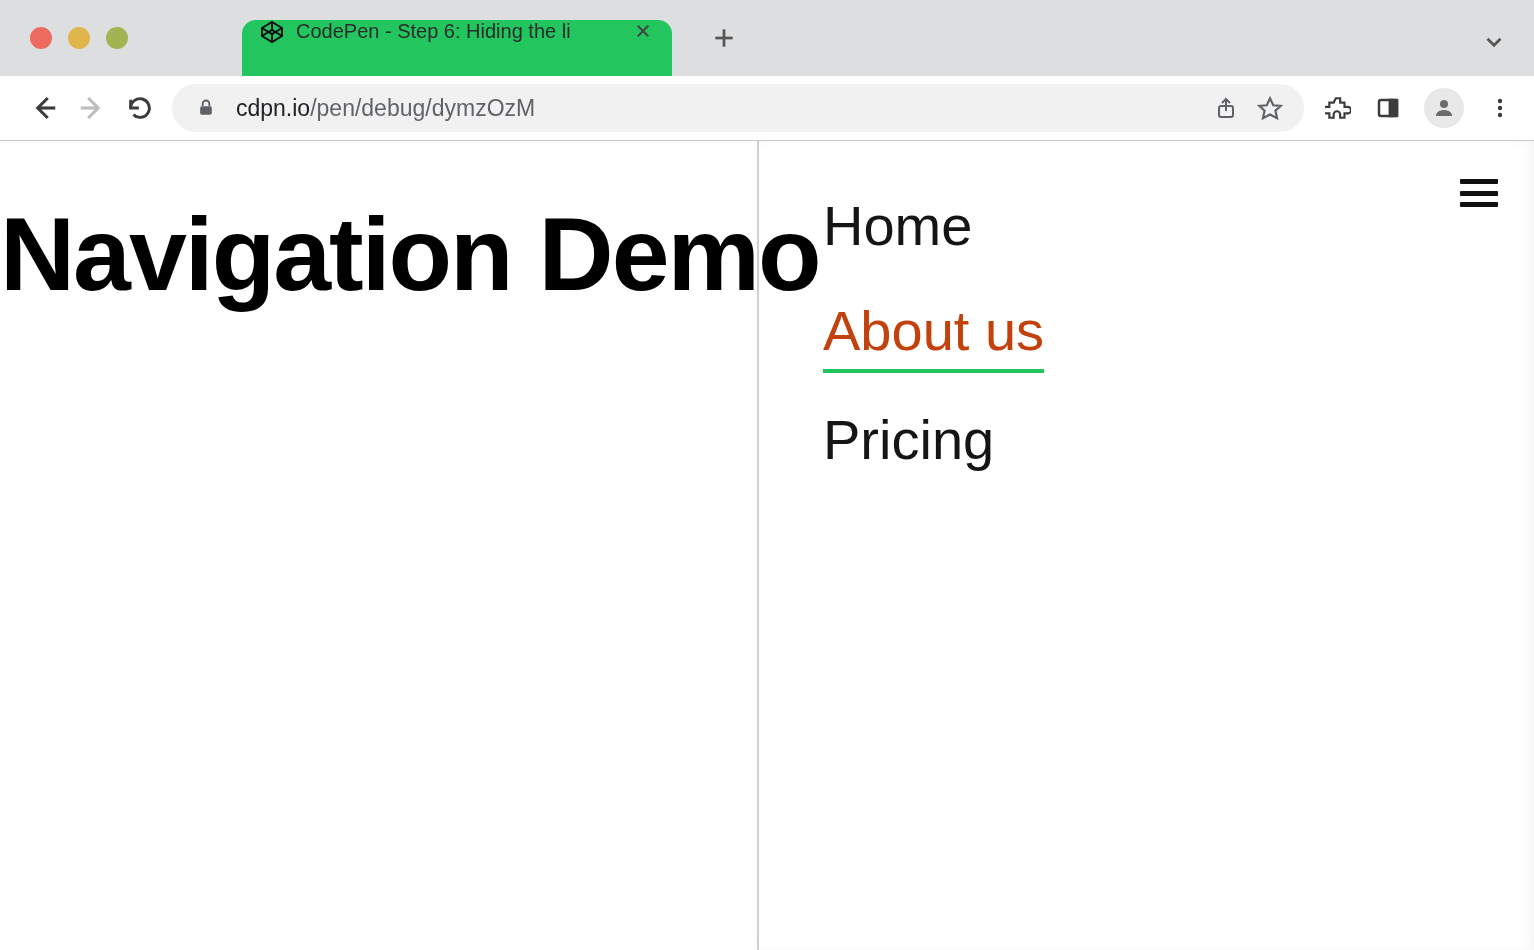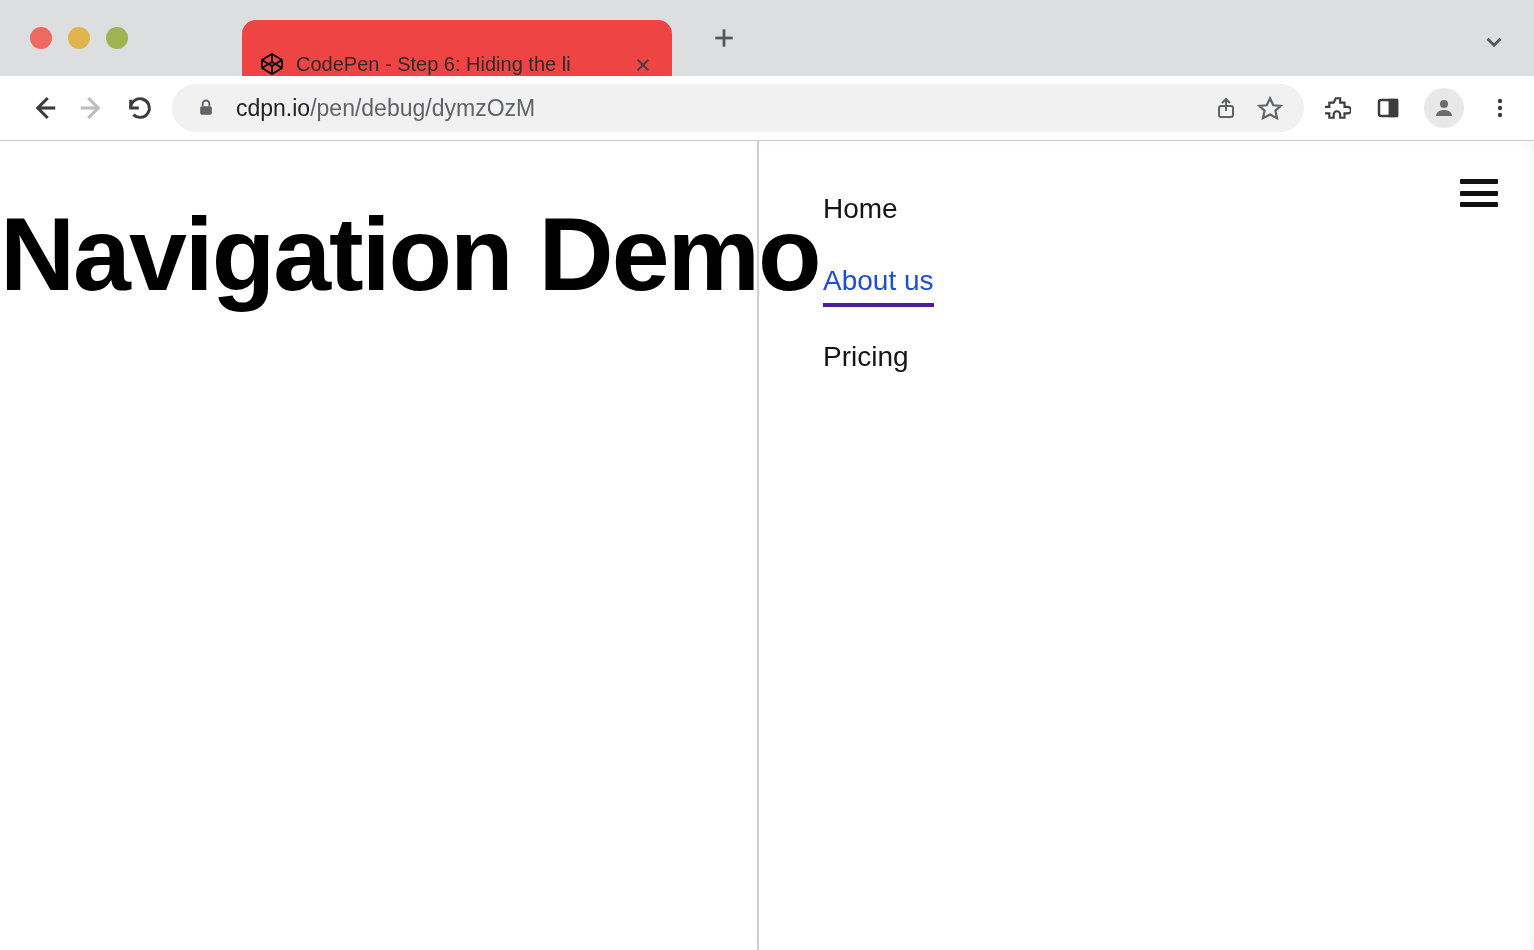--- a/index.html
+++ b/index.html
@@ -28,25 +28,25 @@
       gap: 16px;
       align-items: center;
       align-self: center;
       margin-right: 100px;
     }
     .tl { width: 22px; height: 22px; border-radius: 50%; }
     .tl-red { background: #ec6a5f; }
     .tl-yel { background: #e0b54c; }
     .tl-grn { background: #a0b454; }
     .tab {
-      background: #ef4444;
+      background: #22c55e;
       height: 56px;
       border-radius: 14px 14px 0 0;
       display: flex;
-      align-items: flex-end;
+      align-items: flex-start;
       padding: 0 18px;
       gap: 12px;
       min-width: 430px;
       position: relative;
     }
     .tab-favicon { width: 24px; height: 24px; display:flex; align-items:center; justify-content:center; }
     .tab-title { 
       font-size: 20px; 
       color: #2b2b2b; 
       white-space: nowrap; 
@@ -126,29 +126,29 @@
       box-shadow: -6px 0 14px -4px rgba(0,0,0,0.06) inset;
     }
     .hamburger {
       position:absolute; top: 38px; right: 36px;
       width: 38px; height: 28px;
       display:flex; flex-direction:column; justify-content:space-between;
     }
     .hamburger span { height:5px; background:#111; width:100%; border-radius: 1px;}
     .nav-list { list-style:none; display:flex; flex-direction:column; gap: 34px; margin-top: 6px;}
     .nav-link {
-      font-size: 28px;
+      font-size: 56px;
       color: #151515;
       text-decoration: none;
       display:inline-block;
       padding-bottom: 6px;
     }
     .nav-link.active {
-      color: #1d4ed8;
-      border-bottom: 4px solid #4c1d95;
+      color: #c2410c;
+      border-bottom: 4px solid #22c55e;
     }
     svg { display:block; }
   </style>
 </head>
 <body>
 
 <div class="chrome">
   <div class="tab-strip">
     <div class="traffic-lights">
       <div class="tl tl-red"></div>

